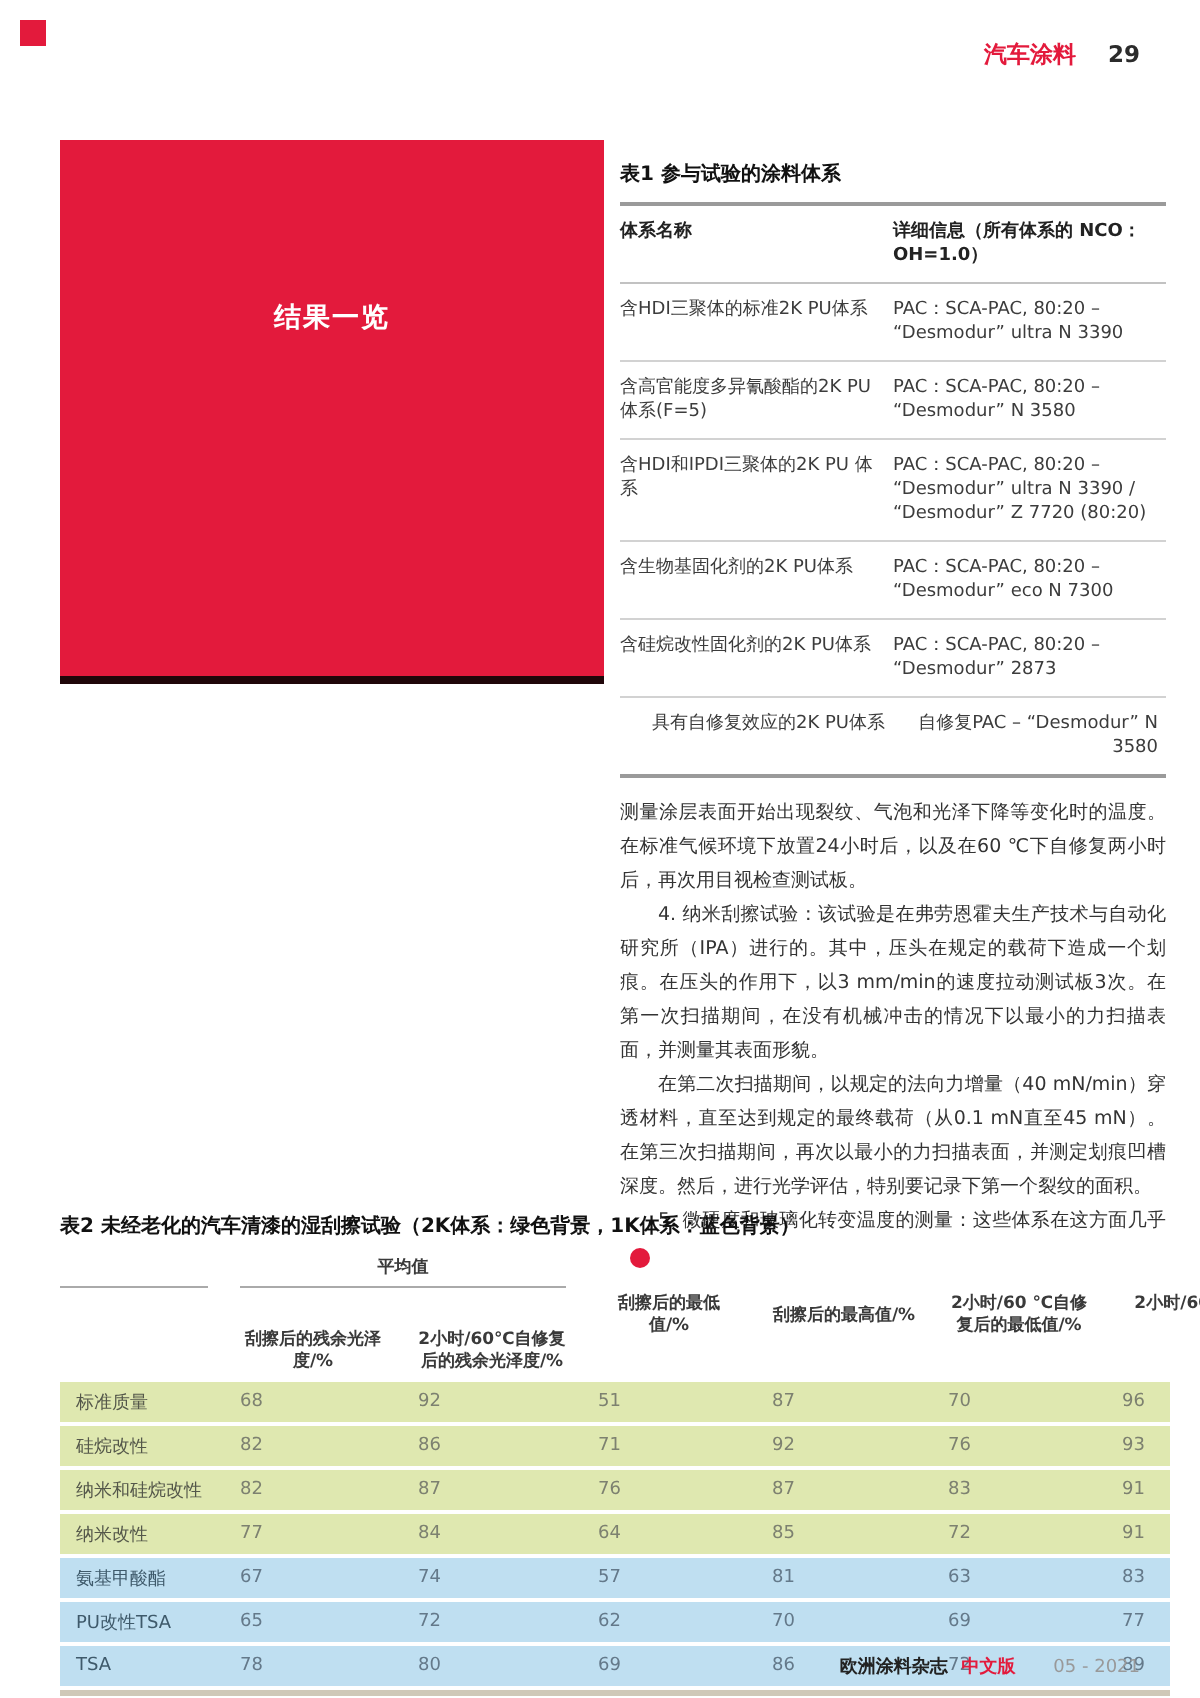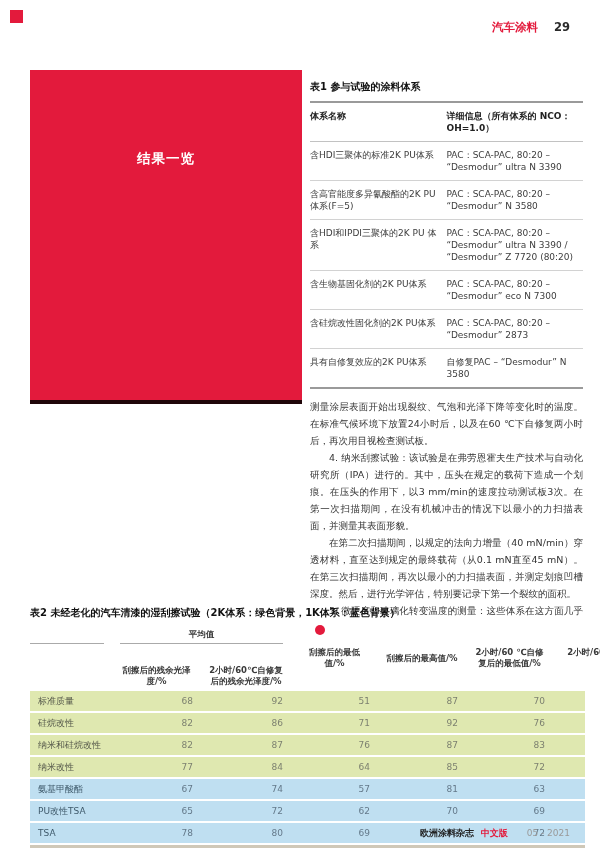--- a/index.html
+++ b/index.html
@@ -17,21 +17,21 @@
   .page{position:absolute;inset:0;}
 
   .corner-square{position:absolute;left:10px;top:10px;width:13px;height:13px;background:var(--red);}
 
   .page-header{position:absolute;top:20px;right:30px;font-size:11.5px;font-weight:bold;}
   .section-title{color:var(--red);}
   .page-num{color:#2b2b2b;margin-left:16px;}
 
   
   .results-box{
-    position:absolute;left:30px;top:70px;width:272px;height:334px;
+    position:absolute;left:30px;top:70px;width:272px;height:272px;
     background:var(--red);border-bottom:4px solid #200609;box-sizing:border-box;
     padding:0 13px;color:#fff;
   }
   .results-title{text-align:center;font-size:13.5px;font-weight:bold;margin-top:80px;letter-spacing:1px;}
   .bullet-list{margin-top:15px;}
   .bullet{font-size:10px;font-weight:bold;line-height:19px;margin:0 0 9px 0;text-align:justify;}
 
   
   .left-col{position:absolute;left:30px;top:455px;width:272px;}
   .right-col{position:absolute;left:310px;top:80px;width:273px;}
@@ -46,21 +46,21 @@
   .t1-caption{font-size:10px;font-weight:bold;color:#111;margin:0 0 7px 0;}
   table.t1{width:100%;border-collapse:collapse;border-top:2px solid #9a9a9a;border-bottom:2px solid #9a9a9a;}
   .t1 th{
     text-align:left;font-weight:bold;font-size:9px;color:#222;
     padding:7px 4px 7px 0;border-bottom:1px solid #c2c2c2;vertical-align:top;line-height:12px;
   }
   .t1 td{
     font-size:9px;color:#3c3c3c;padding:7px 4px 7px 0;border-bottom:1px solid #d2d2d2;
     vertical-align:top;line-height:12px;
   }
-  .t1 tr:last-child td{border-bottom:none;}
+  .t1 tr:last-child td{border-bottom:none;text-align:right;}
   .t1 .c-sys{width:50%;}
   .right-paras{margin-top:9px;}
 
   
   .t2{position:absolute;left:30px;top:606px;width:555px;}
   .t2-caption{font-size:10px;font-weight:bold;color:#111;margin:0 0 9px 0;}
   .t2-cols{display:grid;grid-template-columns:74px 73px 74px 71px 72px 71px 120px;gap:16px;}
   .t2-head{grid-template-rows:auto auto;margin-bottom:4px;}
   .t2-head div{font-size:8.5px;font-weight:bold;color:#3a3a3a;line-height:11px;text-align:center;}
   .h-blank{grid-column:1;grid-row:1;border-bottom:1px solid #aaa;}
@@ -72,21 +72,21 @@
   .hc5{grid-column:5;}
   .hc6{grid-column:6;}
   .hc7{grid-column:7;}
 
   .t2-row{height:20px;align-items:center;margin-bottom:2px;}
   .t2-row.row-2k{background:var(--green-row);}
   .t2-row.row-1k{background:var(--blue-row);}
   .t2-label{font-size:9px;padding-left:8px;}
   .row-2k .t2-label{color:#54574a;}
   .row-1k .t2-label{color:#3f5a6b;}
-  .t2-val{font-size:9px;text-align:right;}
+  .t2-val{font-size:9px;text-align:left;}
   .row-2k .t2-val{color:#7d8170;}
   .row-1k .t2-val{color:#64798a;}
   .t2-val:last-child{padding-right:48px;}
   .t2-bottom{height:3px;background:var(--rule);margin-top:1px;}
 
   
   .footer{position:absolute;right:30px;bottom:9px;font-size:9px;}
   .journal{font-weight:bold;color:#222;}
   .edition{font-weight:bold;color:var(--red);margin-left:4px;}
   .issue{color:#999;margin-left:16px;}

